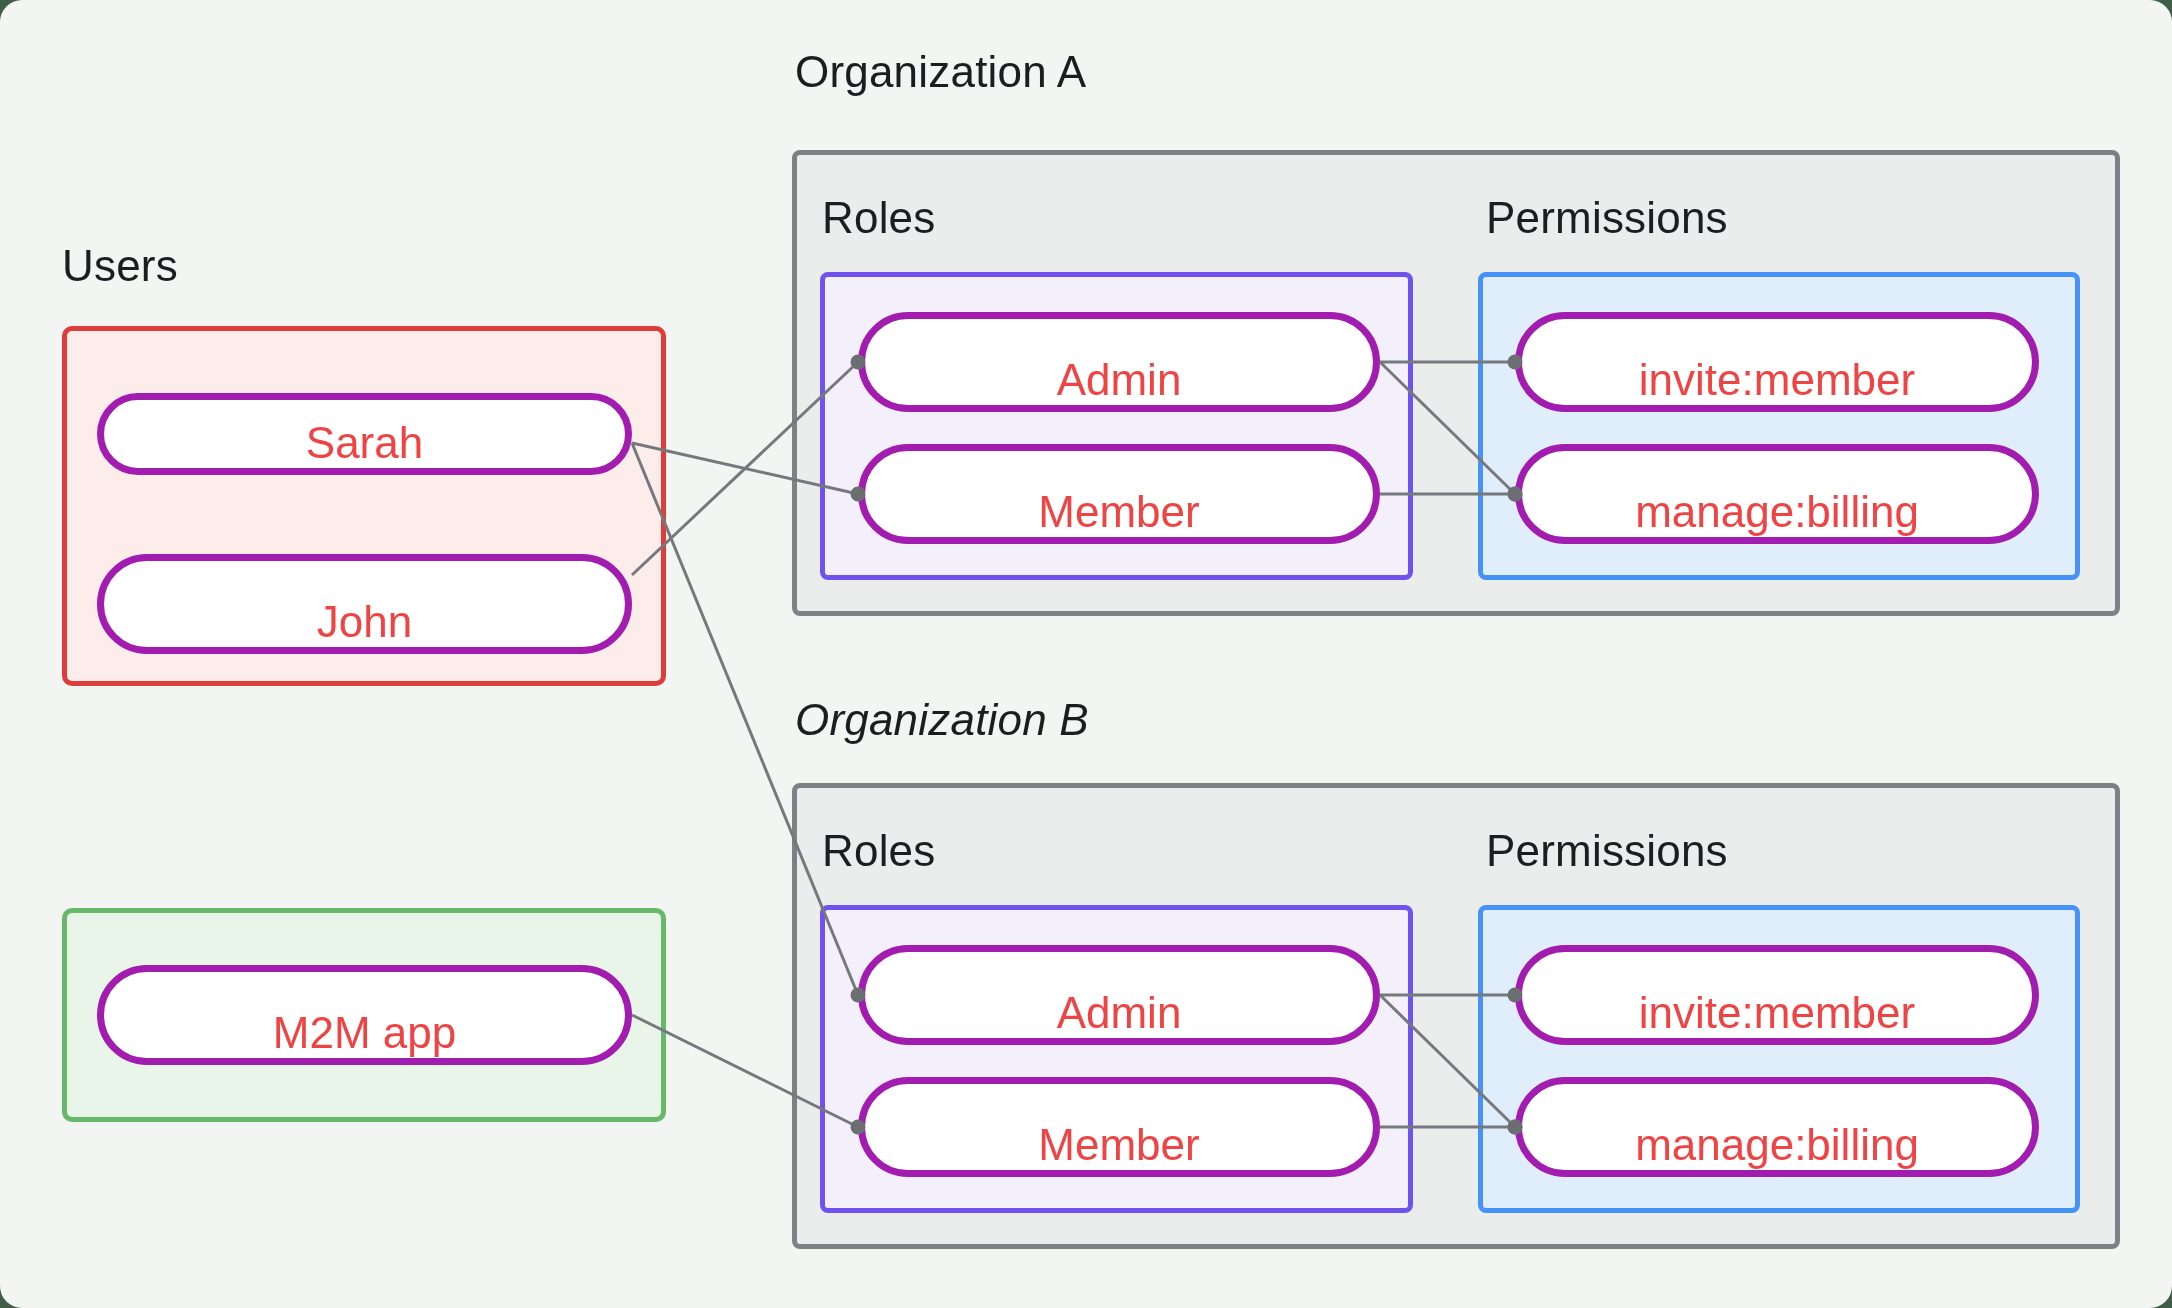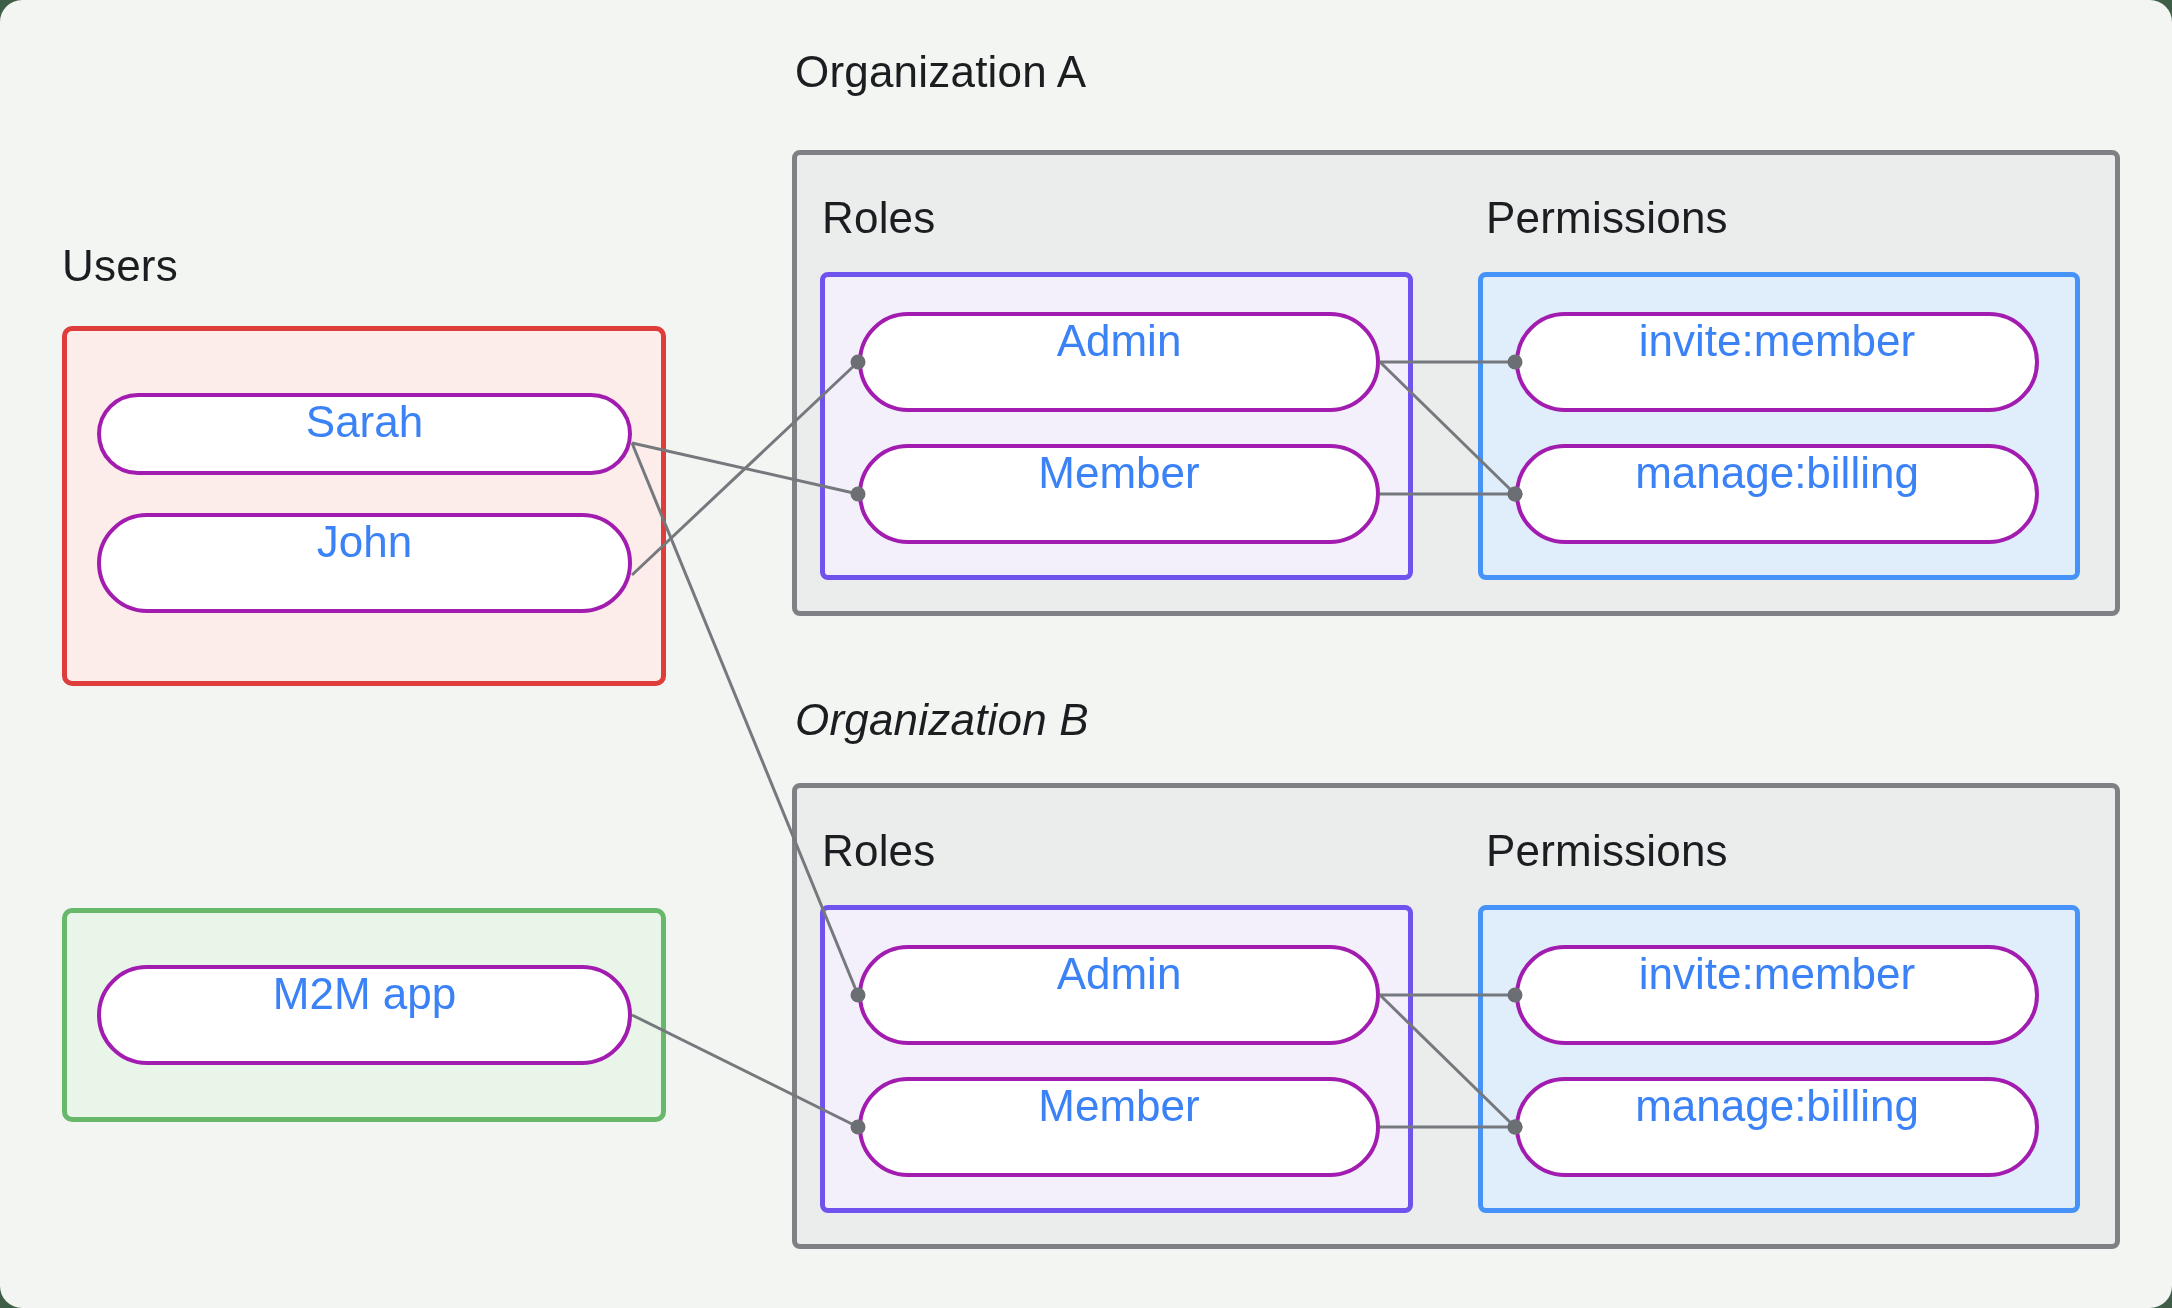--- a/index.html
+++ b/index.html
@@ -23,40 +23,40 @@
   .frame{
     position:absolute;box-sizing:border-box;border-radius:10px;
   }
   .frame.users{background:#fcedeb;border:5px solid #df3d3b;}
   .frame.m2m{background:#e9f5e9;border:5px solid #67b86b;}
   .frame.org{background:#ebedec;border:5px solid #7d8084;border-radius:8px;}
   .frame.roles{background:#f4f0fb;border:5px solid #7053ee;border-radius:8px;}
   .frame.perms{background:#e0edfb;border:5px solid #4593f8;border-radius:8px;}
   .pill{
     position:absolute;box-sizing:border-box;
-    background:#ffffff;border:4px solid #a21caf;border-radius:52px;
-    display:flex;align-items:flex-start;justify-content:center;
-    font-size:44px;color:#3b82f6;white-space:nowrap;
+    background:#ffffff;border:7px solid #a21caf;border-radius:52px;
+    display:flex;align-items:flex-end;justify-content:center;
+    font-size:44px;color:#ef4444;white-space:nowrap;
   }
   #edges{
     position:absolute;inset:0;width:100%;height:100%;
     pointer-events:none;z-index:50;
   }
 </style>
 </head>
 <body>
 
 <div id="canvas">
 
   <div class="abs group-label" style="left:62px;top:240px;">Users</div>
   <div class="frame users" style="left:62px;top:326px;width:604px;height:360px;"></div>
   <div class="pill" style="left:97px;top:393px;width:535px;height:82px;">
     <span>Sarah</span>
   </div>
-  <div class="pill" style="left:97px;top:513px;width:535px;height:100px;">
+  <div class="pill" style="left:97px;top:554px;width:535px;height:100px;">
     <span>John</span>
   </div>
 
   <div class="frame m2m" style="left:62px;top:908px;width:604px;height:214px;"></div>
   <div class="pill" style="left:97px;top:965px;width:535px;height:100px;">
     <span>M2M app</span>
   </div>
 
   <div class="abs group-label" style="left:795px;top:46px;">Organization A</div>
   <div class="frame org" style="left:792px;top:150px;width:1328px;height:466px;"></div>

